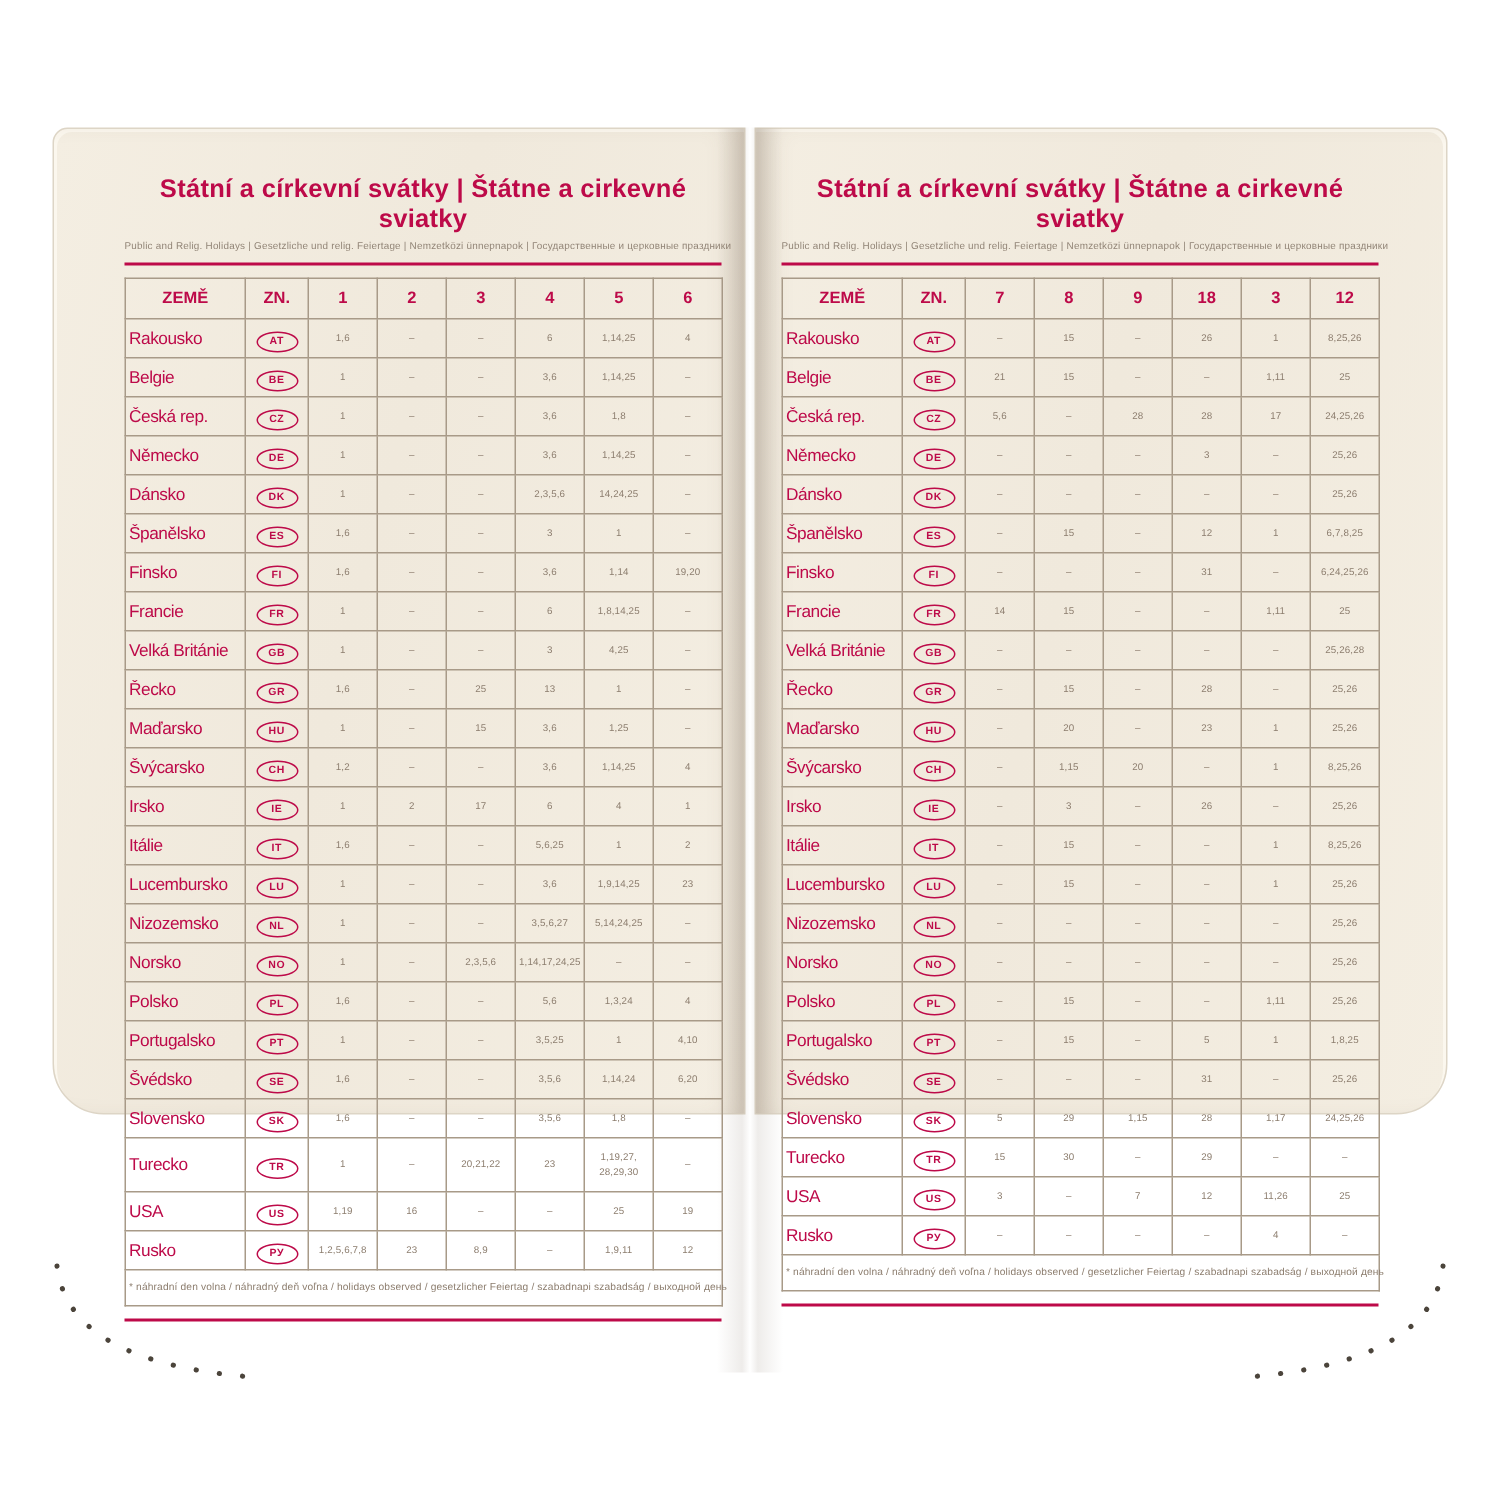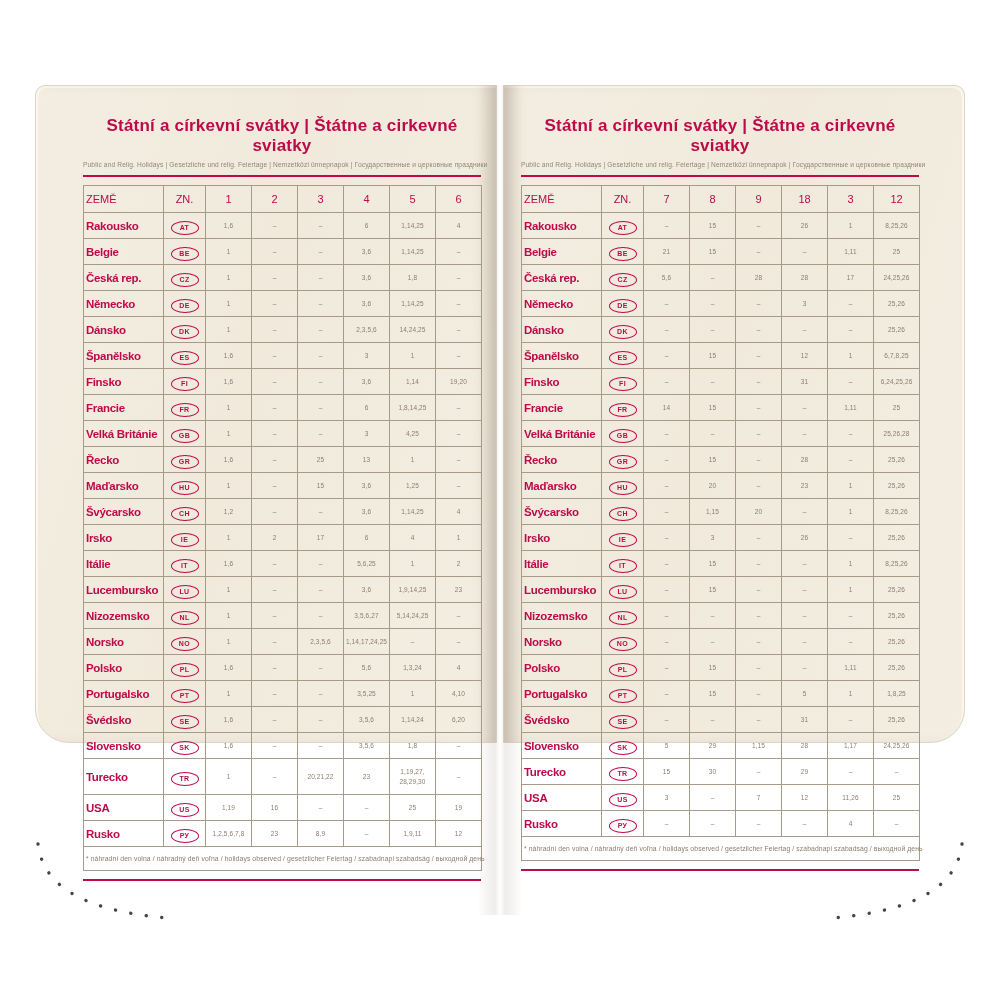--- a/index.html
+++ b/index.html
@@ -53,28 +53,28 @@
   table.holidays th, table.holidays td{
     border:1px solid #a89a88;
     box-sizing:border-box;
     padding:1px 2px;
   }
   col.c-country{width:80px;}
   col.c-code{width:42px;}
   col.c-month{width:46px;}
 
   th.h-country{
-    text-align:left;font-size:11px;color:var(--accent);
-    padding-left:6px;height:27px;font-weight:normal;
+    text-align:center;font-size:11px;color:var(--accent);
+    padding-left:6px;height:27px;font-weight:bold;
   }
   th.h-code, th.h-month{
-    text-align:center;font-size:11px;color:var(--accent);font-weight:normal;height:27px;
+    text-align:center;font-size:11px;color:var(--accent);font-weight:bold;height:27px;
   }
   td.country{
-    font-size:11.5px;font-weight:bold;letter-spacing:-.3px;color:var(--accent);
+    font-size:11.5px;font-weight:normal;letter-spacing:-.3px;color:var(--accent);
     padding-left:6px;height:26px;white-space:nowrap;
   }
   td.code{text-align:center;height:26px;}
   .badge{
     display:inline-block;min-width:16px;height:12px;line-height:12px;
     padding:0 5px;border:1.3px solid var(--accent);border-radius:50%;
     font-size:7px;font-weight:bold;color:var(--accent);letter-spacing:.4px;
   }
   td.val{
     text-align:center;font-size:6.5px;letter-spacing:.1px;color:#8c7d6e;

